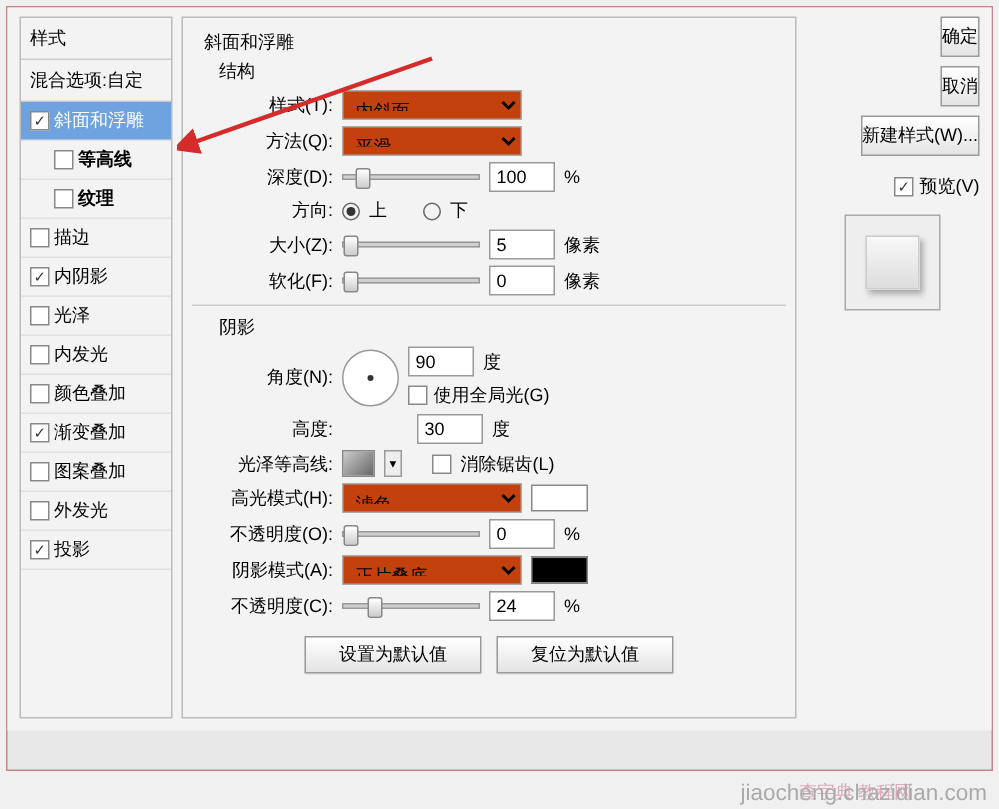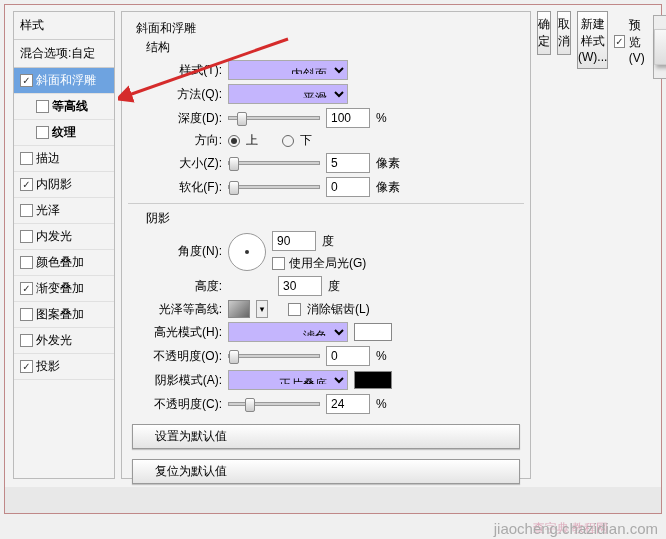--- a/index.html
+++ b/index.html
@@ -12,40 +12,40 @@
 .sidebar { width: 102px; border: 1px solid #bbb; background: #f3f3f3; }
 .sidebar-head { padding: 5px 6px; border-bottom: 1px solid #ccc; }
 .style-item { display: flex; align-items: center; gap: 3px; padding: 4px 6px; border-bottom: 1px solid #e0e0e0; }
 .style-item.sel { background: #6ea3e0; color: #fff; }
 .style-item.sub { padding-left: 22px; font-weight: bold; }
 .main { flex: 1; border: 1px solid #bbb; padding: 6px 10px; position: relative; background: #f3f3f3;}
 .section-title { margin: 2px 0 2px 4px; }
 .sub-title { margin-left: 14px; margin-bottom: 4px; font-family: Liberation Mono, monospace; }
 .row { display: flex; align-items: center; margin: 4px 0; gap: 6px; }
 .row .lab { width: 90px; text-align: right; }
-select { height: 20px; border: 1px solid #aaa; background: #c4b5fd; padding: 5px 4px; text-align: right; }
+select { height: 20px; border: 1px solid #aaa; background: #c2410c; padding: 5px 4px; }
 .slider { flex: 1; height: 4px; background: #d0d0d0; border: 1px solid #999; position: relative; max-width: 92px; }
 .thumb { position: absolute; top: -5px; width: 10px; height: 14px; background: linear-gradient(#fff,#ccc); border: 1px solid #888; border-radius: 2px; }
 .numbox { width: 44px; height: 20px; border: 1px solid #999; background: #fff; text-align: left; padding: 2px 4px; }
 .unit { width: 30px; }
 .radio { width: 12px; height: 12px; border-radius: 50%; border: 1px solid #666; display: inline-block; position: relative; }
 .radio.on::after { content:""; position:absolute; left:2px; top:2px; width:6px; height:6px; background:#333; border-radius:50%; }
 .cb { width: 13px; height: 13px; border: 1px solid #888; background: #fff; display: inline-flex; align-items: center; justify-content: center; font-size: 10px; color: #333; }
 .cb.on::after { content:"✓"; }
 .divider { border-top: 1px solid #ccc; margin: 6px -4px; }
 .anglewheel { width: 38px; height: 38px; border: 1px solid #999; border-radius: 50%; background: #fff; position: relative; }
 .anglewheel::after { content:""; position:absolute; left:50%; top:50%; width:4px; height:4px; background:#333; border-radius:50%; transform:translate(-50%,-50%); }
 .swatch { width: 22px; height: 18px; border: 1px solid #888; background: linear-gradient(135deg,#ccc 0%,#666 100%); display:inline-block; }
 .colorbox { width: 38px; height: 18px; border: 1px solid #888; display: inline-block; }
 .colorbox.white { background:#fff; }
 .colorbox.black { background:#000; }
 .dd { width:12px; height:18px; border:1px solid #999; background:#eee; display:inline-flex; align-items:center; justify-content:center; font-size:9px; }
-.btnrow { display: flex; gap: 10px; justify-content: center; margin-top: 10px; flex-direction: column; }
+.btnrow { display: flex; gap: 10px; justify-content: center; margin-top: 10px; }
 .btn { border: 1px solid #999; background: linear-gradient(#fff,#e4e4e4); padding: 3px 22px; box-shadow: 0 1px 1px rgba(0,0,0,0.2); cursor:pointer; }
-.rightcol { width: 116px; display: flex; flex-direction: row; gap: 6px; align-items: flex-start; }
+.rightcol { width: 116px; display: flex; flex-direction: column; gap: 6px; align-items: flex-end; }
 .rbtn { border: 1px solid #999; background: linear-gradient(#fff,#e4e4e4); padding: 4px 0; text-align: center; cursor:pointer; }
 .preview-cb { display: flex; align-items: center; gap: 4px; justify-content: center; margin-top: 6px; }
 .preview-box { width: 64px; height: 64px; border: 1px solid #aaa; background: #eee; margin: 4px auto; display: flex; align-items: center; justify-content: center; }
 .preview-inner { width: 36px; height: 36px; background: linear-gradient(#f8f8f8,#ddd); border: 1px solid #ccc; box-shadow: 2px 3px 4px rgba(0,0,0,0.3); }
 .arrow { position: absolute; left: 118px; top: 34px; z-index: 20; pointer-events: none; }
 .watermark { position: absolute; right: 8px; bottom: 2px; color: #aaa; font-size: 15px; }
 .watermark2 { position: absolute; right: 58px; bottom: 2px; color: #dab; font-size: 12px; }
 </style>
 </head>
 <body>

